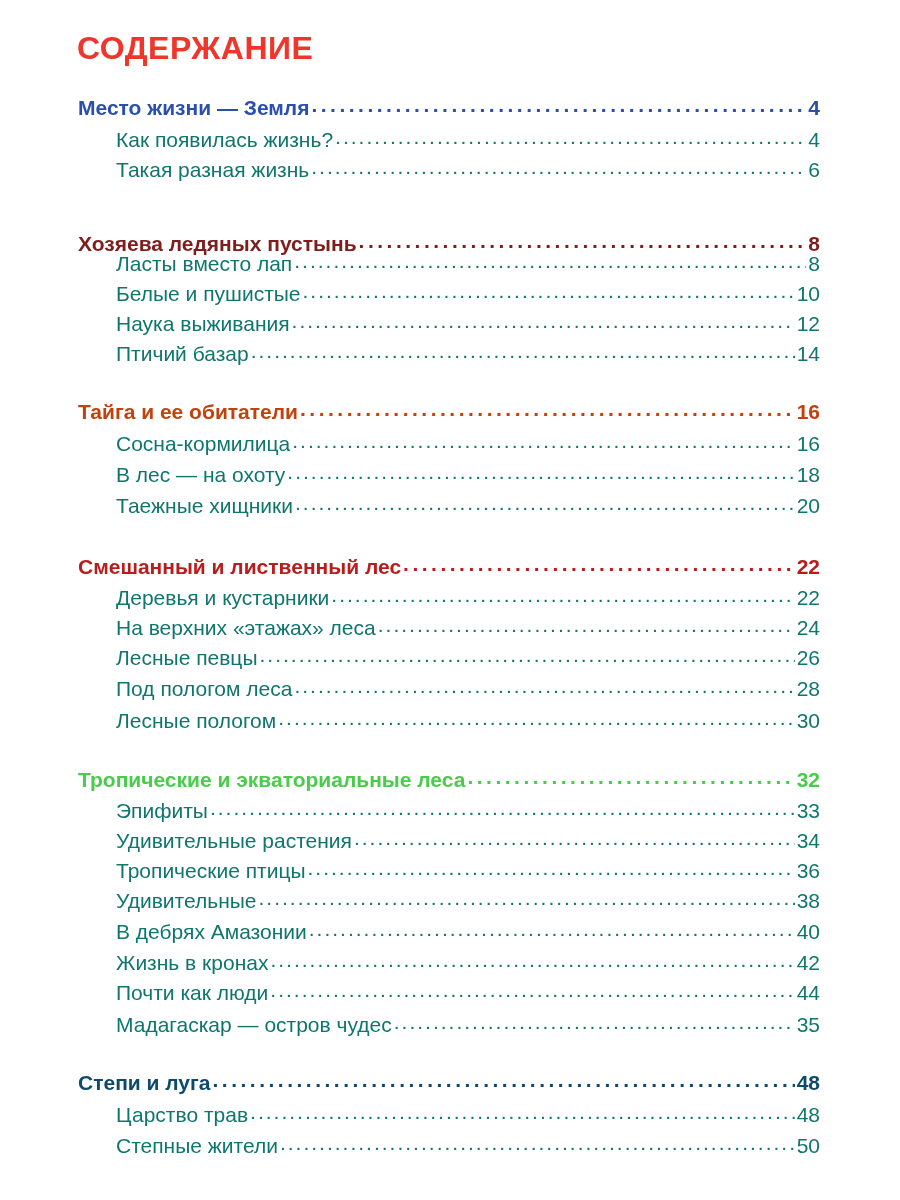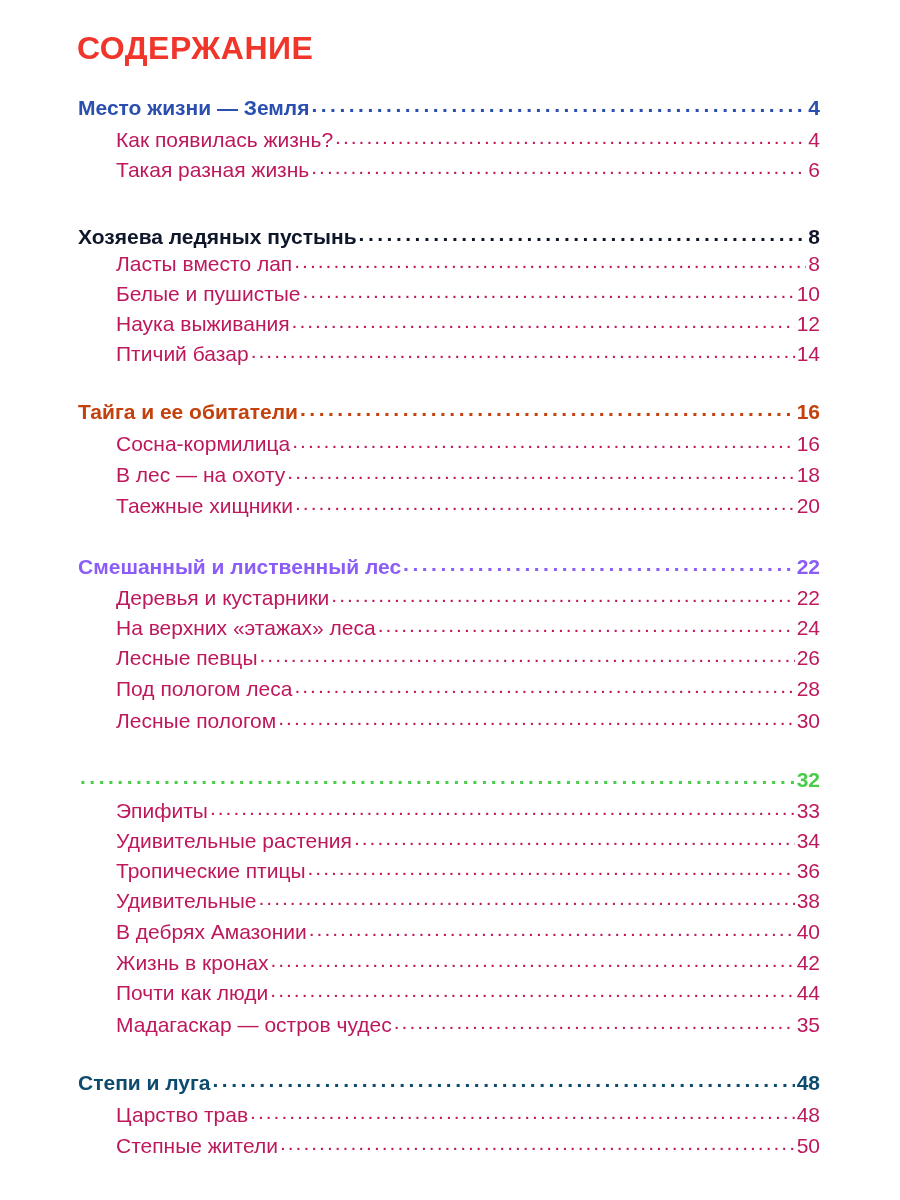--- a/index.html
+++ b/index.html
@@ -29,21 +29,21 @@
       position: absolute; left: 0; bottom: -2px; letter-spacing: 2px;
     }
     .row .page { flex: 0 0 auto; text-align: right; }
     .section {
       left: 78px; width: 742px;
       font-size: 21px; font-weight: bold;
     }
     .section .dots::after { letter-spacing: 3.5px; }
     .entry {
       left: 116px; width: 704px;
-      font-size: 21px; color: #be185d;
+      font-size: 21px; color: #0f766e;
     }
   </style>
 </head>
 <body>
 
 <div class="page-title">СОДЕРЖАНИЕ</div>
 
 <div class="toc">
 
   <div class="row section" style="top:94px;color:#2a4fb0">
@@ -55,21 +55,21 @@
     <span class="label">Как появилась жизнь?</span>
     <span class="dots"></span>
     <span class="page">4</span>
   </div>
   <div class="row entry" style="top:156px">
     <span class="label">Такая разная жизнь</span>
     <span class="dots"></span>
     <span class="page">6</span>
   </div>
 
-  <div class="row section" style="top:223px;color:#0f172a">
+  <div class="row section" style="top:230px;color:#7f1d1d">
     <span class="label">Хозяева ледяных пустынь</span>
     <span class="dots"></span>
     <span class="page">8</span>
   </div>
   <div class="row entry" style="top:250px">
     <span class="label">Ласты вместо лап</span>
     <span class="dots"></span>
     <span class="page">8</span>
   </div>
   <div class="row entry" style="top:280px">
@@ -102,21 +102,21 @@
     <span class="label">В лес — на охоту</span>
     <span class="dots"></span>
     <span class="page">18</span>
   </div>
   <div class="row entry" style="top:492px">
     <span class="label">Таежные хищники</span>
     <span class="dots"></span>
     <span class="page">20</span>
   </div>
 
-  <div class="row section" style="top:553px;color:#8b5cf6">
+  <div class="row section" style="top:553px;color:#b91c1c">
     <span class="label">Смешанный и лиственный лес</span>
     <span class="dots"></span>
     <span class="page">22</span>
   </div>
   <div class="row entry" style="top:584px">
     <span class="label">Деревья и кустарники</span>
     <span class="dots"></span>
     <span class="page">22</span>
   </div>
   <div class="row entry" style="top:614px">
@@ -134,20 +134,21 @@
     <span class="dots"></span>
     <span class="page">28</span>
   </div>
   <div class="row entry" style="top:707px">
     <span class="label">Лесные пологом</span>
     <span class="dots"></span>
     <span class="page">30</span>
   </div>
 
   <div class="row section" style="top:766px;color:#49cc4a">
+    <span class="label">Тропические и экваториальные леса</span>
     <span class="dots"></span>
     <span class="page">32</span>
   </div>
   <div class="row entry" style="top:797px">
     <span class="label">Эпифиты</span>
     <span class="dots"></span>
     <span class="page">33</span>
   </div>
   <div class="row entry" style="top:827px">
     <span class="label">Удивительные растения</span>

